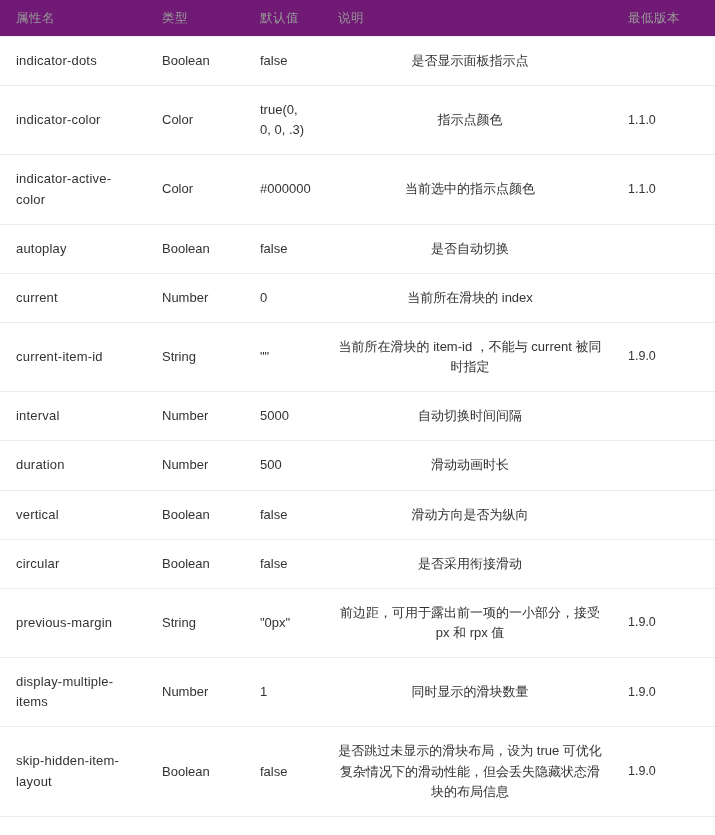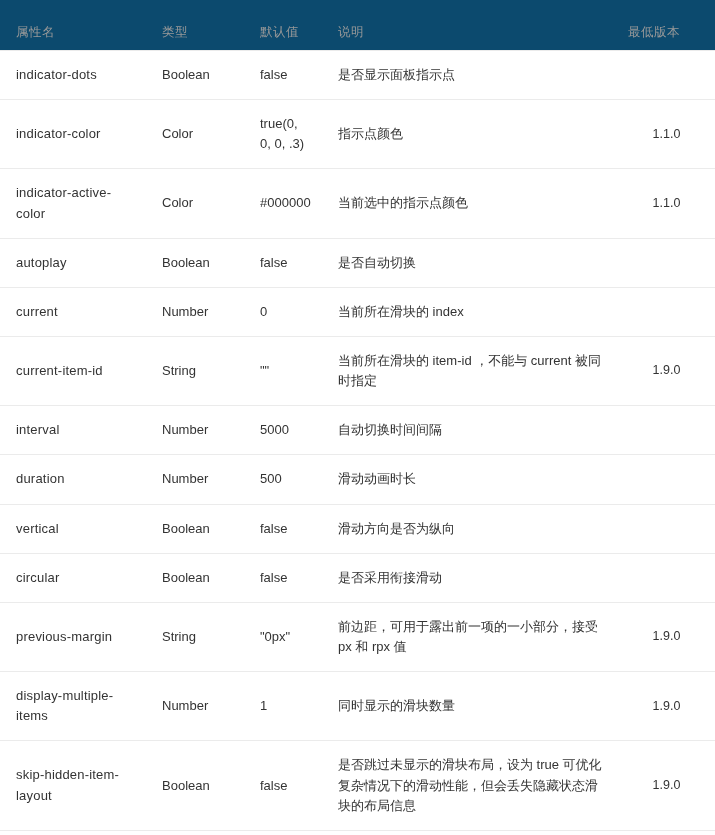--- a/index.html
+++ b/index.html
@@ -13,26 +13,26 @@
     color: #333333;
     -webkit-font-smoothing: antialiased;
   }
   table.api-table {
     width: 715px;
     border-collapse: collapse;
     table-layout: fixed;
     font-size: 13px;
   }
   table.api-table thead th {
-    background: #0c4a6e;
+    background: #701a75;
     color: #999999;
     font-weight: normal;
     font-size: 12.5px;
     text-align: left;
-    padding: 24px 10px 9px 16px;
+    padding: 10px 10px 9px 16px;
     border-bottom: 1px solid #ebebeb;
     vertical-align: middle;
     letter-spacing: 0.5px;
   }
   table.api-table tbody td {
     padding: 14px 10px 14px 16px;
     border-bottom: 1px solid #ebebeb;
     vertical-align: middle;
     line-height: 1.55;
     color: #333333;
@@ -51,25 +51,25 @@
     margin-left: 40px;
   }
   td.cell-type {
     color: #333333;
   }
   td.cell-default {
     color: #333333;
   }
   td.cell-desc {
     color: #333333;
+    text-align: center;
   }
   td.cell-version {
     color: #4a9ae1;
     font-size: 12.5px;
-    text-align: center;
   }
   td.cell-version.empty {
     color: transparent;
   }
 </style>
 </head>
 <body>
 
 <table class="api-table">
   <colgroup>

